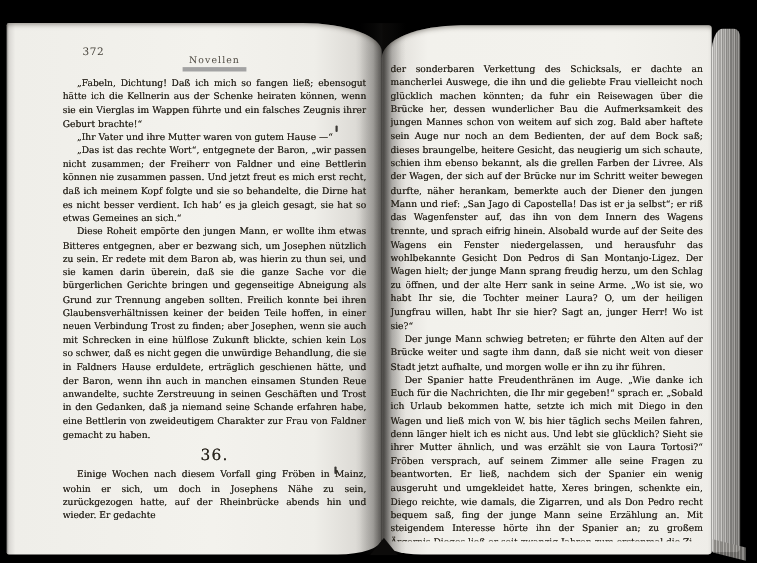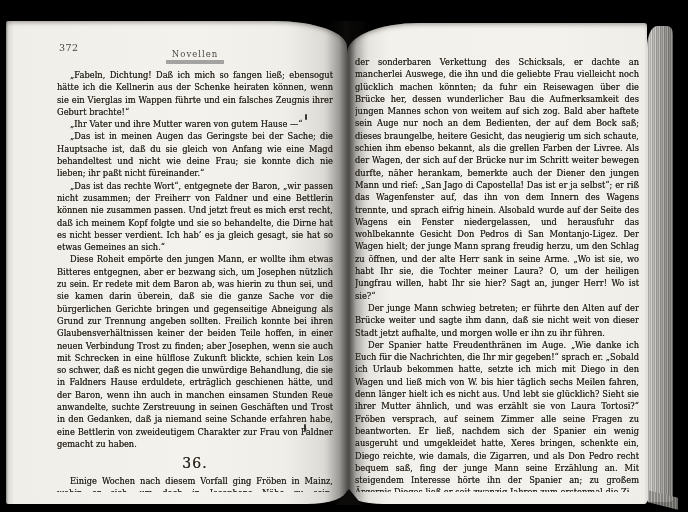--- a/index.html
+++ b/index.html
@@ -28,21 +28,21 @@
   .edge-corner{position:absolute;left:648px;top:494px;width:30px;height:12px;background:
     repeating-linear-gradient(90deg,#b0aeaa 0 1px,#807e7a 1px 3px);transform:skewY(14deg);opacity:.8;}
   .speck{position:absolute;width:2px;background:#3a3835;border-radius:1px;}
   .speck1{left:305px;top:114px;height:6px;}
   .speck2{left:304px;top:424px;height:7px;}
   
   .content{position:absolute;top:42px;overflow:hidden;color:#2c2820;}
   .content-left{left:57px;width:276px;height:450px;}
   .content-right{left:355px;width:284px;height:450px;}
   .head-row{position:relative;height:13px;text-align:center;}
-  .folio{position:absolute;top:0;font-size:9.5px;color:#46423a;letter-spacing:.5px;}
+  .folio{position:absolute;top:0;font-size:9.5px;color:#46423a;letter-spacing:.5px;margin-left:16px;}
   .folio-left{left:2px;}
   .folio-right{right:2px;}
   .running-head{display:inline-block;font-size:8.5px;letter-spacing:1px;color:#4e4a42;
     border-bottom:4px solid #a3a3a3;padding:0 6px 1px 6px;}
   .body-text{margin-top:14px;font-size:8.3px;line-height:12.3px;text-align:justify;
     text-shadow:0 0 .4px rgba(44,40,32,.85);}
   .body-text p{margin:0;text-indent:13px;}
   .body-text p.noindent{text-indent:0;}
   .body-text .section-heading{text-align:center;text-indent:0;margin:7px 0 5px 0;
     font-size:14px;letter-spacing:1px;}
@@ -61,21 +61,20 @@
   <div class="speck speck2"></div>
 
   <div class="content content-left">
     <div class="head-row">
       <span class="folio folio-left">372</span>
       <span class="running-head">Novellen</span>
     </div>
     <div class="body-text">
         <p>„Fabeln, Dichtung! Daß ich mich so fangen ließ; ebensogut hätte ich die Kellnerin aus der Schenke heiraten können, wenn sie ein Vierglas im Wappen führte und ein falsches Zeugnis ihrer Geburt brachte!“</p>
         <p>„Ihr Vater und ihre Mutter waren von gutem Hause —“</p>
-        <p>„Das ist in meinen Augen das Geringste bei der Sache; die Hauptsache ist, daß du sie gleich von Anfang wie eine Magd behandeltest und nicht wie deine Frau; sie konnte dich nie lieben; ihr paßt nicht füreinander.“</p>
         <p>„Das ist das rechte Wort“, entgegnete der Baron, „wir passen nicht zusammen; der Freiherr von Faldner und eine Bettlerin können nie zusammen passen. Und jetzt freut es mich erst recht, daß ich meinem Kopf folgte und sie so behandelte, die Dirne hat es nicht besser verdient. Ich hab’ es ja gleich gesagt, sie hat so etwas Gemeines an sich.“</p>
         <p>Diese Roheit empörte den jungen Mann, er wollte ihm etwas Bitteres entgegnen, aber er bezwang sich, um Josephen nützlich zu sein. Er redete mit dem Baron ab, was hierin zu thun sei, und sie kamen darin überein, daß sie die ganze Sache vor die bürgerlichen Gerichte bringen und gegenseitige Abneigung als Grund zur Trennung angeben sollten. Freilich konnte bei ihren Glaubensverhältnissen keiner der beiden Teile hoffen, in einer neuen Verbindung Trost zu finden; aber Josephen, wenn sie auch mit Schrecken in eine hülflose Zukunft blickte, schien kein Los so schwer, daß es nicht gegen die unwürdige Behandlung, die sie in Faldners Hause erduldete, erträglich geschienen hätte, und der Baron, wenn ihn auch in manchen einsamen Stunden Reue anwandelte, suchte Zerstreuung in seinen Geschäften und Trost in den Gedanken, daß ja niemand seine Schande erfahren habe, eine Bettlerin von zweideutigem Charakter zur Frau von Faldner gemacht zu haben.</p>
         <div class="section-heading">36.</div>
         <p>Einige Wochen nach diesem Vorfall ging Fröben in Mainz, wohin er sich, um doch in Josephens Nähe zu sein, zurückgezogen hatte, auf der Rheinbrücke abends hin und wieder. Er gedachte</p>
       </div>
   </div>
 
   <div class="content content-right">
     <div class="body-text">
         <p class="noindent">der sonderbaren Verkettung des Schicksals, er dachte an mancherlei Auswege, die ihn und die geliebte Frau vielleicht noch glücklich machen könnten; da fuhr ein Reisewagen über die Brücke her, dessen wunderlicher Bau die Aufmerksamkeit des jungen Mannes schon von weitem auf sich zog. Bald aber haftete sein Auge nur noch an dem Bedienten, der auf dem Bock saß; dieses braungelbe, heitere Gesicht, das neugierig um sich schaute, schien ihm ebenso bekannt, als die grellen Farben der Livree. Als der Wagen, der sich auf der Brücke nur im Schritt weiter bewegen durfte, näher herankam, bemerkte auch der Diener den jungen Mann und rief: „San Jago di Capostella! Das ist er ja selbst“; er riß das Wagenfenster auf, das ihn von dem Innern des Wagens trennte, und sprach eifrig hinein. Alsobald wurde auf der Seite des Wagens ein Fenster niedergelassen, und herausfuhr das wohlbekannte Gesicht Don Pedros di San Montanjo-Ligez. Der Wagen hielt; der junge Mann sprang freudig herzu, um den Schlag zu öffnen, und der alte Herr sank in seine Arme. „Wo ist sie, wo habt Ihr sie, die Tochter meiner Laura? O, um der heiligen Jungfrau willen, habt Ihr sie hier? Sagt an, junger Herr! Wo ist sie?“</p>

